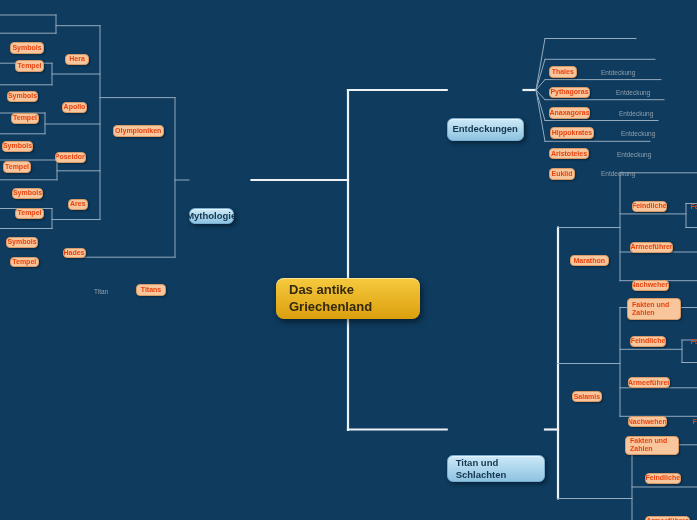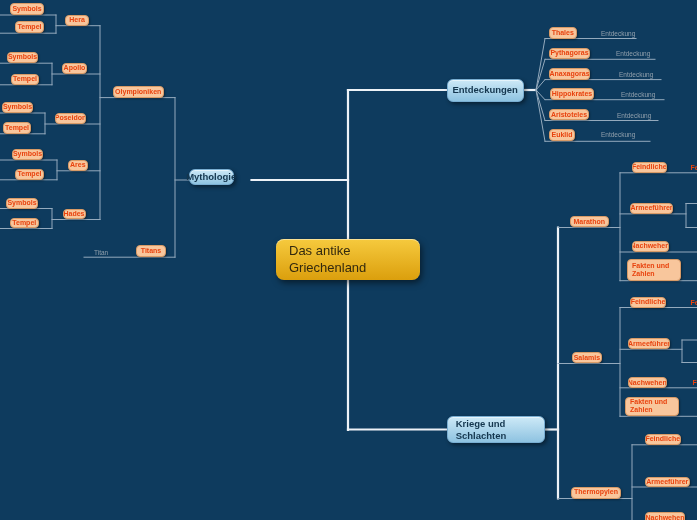--- a/index.html
+++ b/index.html
@@ -6,21 +6,21 @@
   #stage{position:relative;margin:0 auto;}
   #canvas{
     position:relative;
     overflow:hidden;
     font-family:"Liberation Sans", sans-serif;
     background:var(--background,#0e3b5e);
   }
   #wires{position:absolute;left:0;top:0;z-index:1;}
   .edge-thin{fill:none;stroke:var(--edge-thin,#94aabd);stroke-width:1;stroke-linecap:square;}
   .edge-main{fill:none;stroke:var(--edge-main,#edf2f7);stroke-width:2.2;stroke-linecap:square;}
-  .node{position:absolute;z-index:2;box-sizing:border-box;display:flex;align-items:center;justify-content:center;}
+  .node{position:absolute;z-index:2;box-sizing:border-box;display:flex;align-items:center;justify-content:center;margin-top:39px;}
   .node-topic{
     background:var(--topic-fill,#f8c69c);
     border:1px solid var(--topic-border,#d89a66);
     border-radius:4px;
     color:var(--topic-text,#e8430f);
     font-size:7px;font-weight:bold;line-height:1.15;
     text-align:center;white-space:nowrap;overflow:hidden;
     box-shadow:1px 1px 2px rgba(0,0,0,0.35);
   }
   .node-topic.wrap{white-space:normal;justify-content:flex-start;text-align:left;padding-left:4px;}
@@ -30,21 +30,21 @@
     border-radius:6px;
     color:var(--category-text,#14364e);
     font-size:9.5px;font-weight:bold;line-height:1.25;
     box-shadow:2px 2px 4px rgba(0,0,0,0.45), inset 0 1px 0 rgba(255,255,255,0.5);
   }
   .node-category.wrap{justify-content:flex-start;text-align:left;padding-left:8px;}
   .node-root{
     background:linear-gradient(var(--root-fill-top,#f6ca3e),var(--root-fill-bottom,#db9f0d));
     border-radius:8px;
     color:var(--root-text,#33290e);
-    font-size:13px;font-weight:normal;line-height:1.3;
+    font-size:13px;font-weight:bold;line-height:1.3;
     justify-content:flex-start;text-align:left;padding-left:13px;
     box-shadow:2px 3px 6px rgba(0,0,0,0.5), inset 0 1px 0 rgba(255,255,255,0.45);
     z-index:3;
   }
   .node-textlabel{
     color:var(--label-text,#91a0ac);
     font-size:6.5px;font-weight:normal;white-space:nowrap;
     justify-content:flex-start;
   }
   .node-fragment{
@@ -123,21 +123,21 @@
         <polyline points="620,416.3 697,416.3" class="edge-thin"></polyline>
         <polyline points="558,498.5 632,498.5" class="edge-thin"></polyline>
         <polyline points="632,444.8 632,520" class="edge-thin"></polyline>
         <polyline points="632,444.8 697,444.8" class="edge-thin"></polyline>
         <polyline points="632,487 697,487" class="edge-thin"></polyline>
       </svg>
 
   <div class="node node-root wrap" style="left: 276px; top: 239.3px; width: 144px; height: 40.7px;">Das antike Griechenland</div>
       <div class="node node-category" style="left: 188.7px; top: 169px; width: 45px; height: 16.3px;">Mythologie</div>
       <div class="node node-category" style="left: 446.7px; top: 79px; width: 77px; height: 22.5px;">Entdeckungen</div>
-      <div class="node node-category wrap" style="left: 446.7px; top: 415.7px; width: 98.3px; height: 27.8px;">Kriege und Schlachten</div>
+      <div class="node node-category wrap" style="left: 446.7px; top: 415.7px; width: 98.3px; height: 27.8px;">Titan und Schlachten</div>
       <div class="node node-topic" style="left: 112.5px; top: 85.8px; width: 51.5px; height: 11.8px;">Olympioniken</div>
       <div class="node node-topic" style="left: 136px; top: 245px; width: 30px; height: 12.2px;">Titans</div>
       <div class="node node-textlabel" style="left: 94px; top: 248.5px; width: 22px; height: 8px;">Titan</div>
       <div class="node node-topic" style="left: 65px; top: 14.7px; width: 24px; height: 11px;">Hera</div>
       <div class="node node-topic" style="left: 10px; top: 3px; width: 34px; height: 12px;">Symbols</div>
       <div class="node node-topic" style="left: 15px; top: 20.7px; width: 29px; height: 12.5px;">Tempel</div>
       <div class="node node-topic" style="left: 62px; top: 63px; width: 25px; height: 11px;">Apollo</div>
       <div class="node node-topic" style="left: 7px; top: 51.7px; width: 31px; height: 11.5px;">Symbols</div>
       <div class="node node-topic" style="left: 11px; top: 73.8px; width: 28px; height: 11px;">Tempel</div>
       <div class="node node-topic" style="left: 55px; top: 113px; width: 31px; height: 11px;">Poseidon</div>

